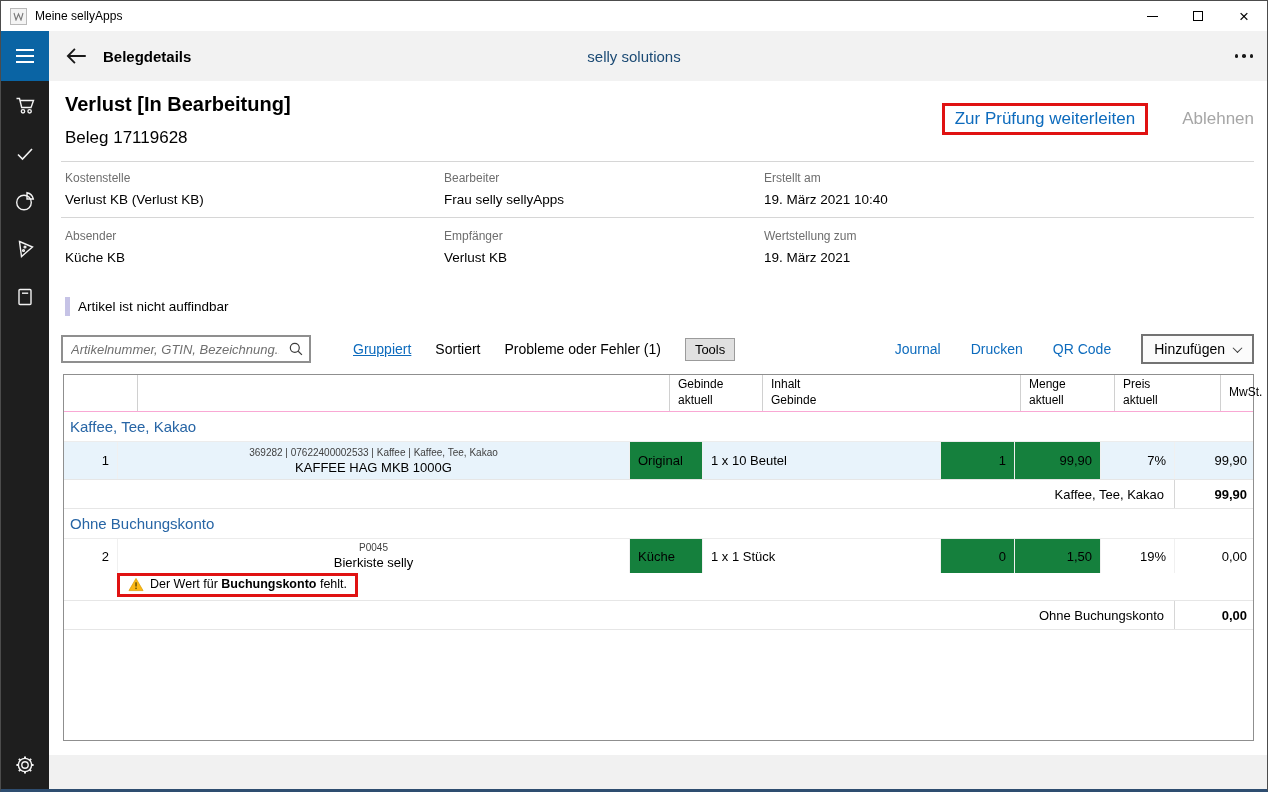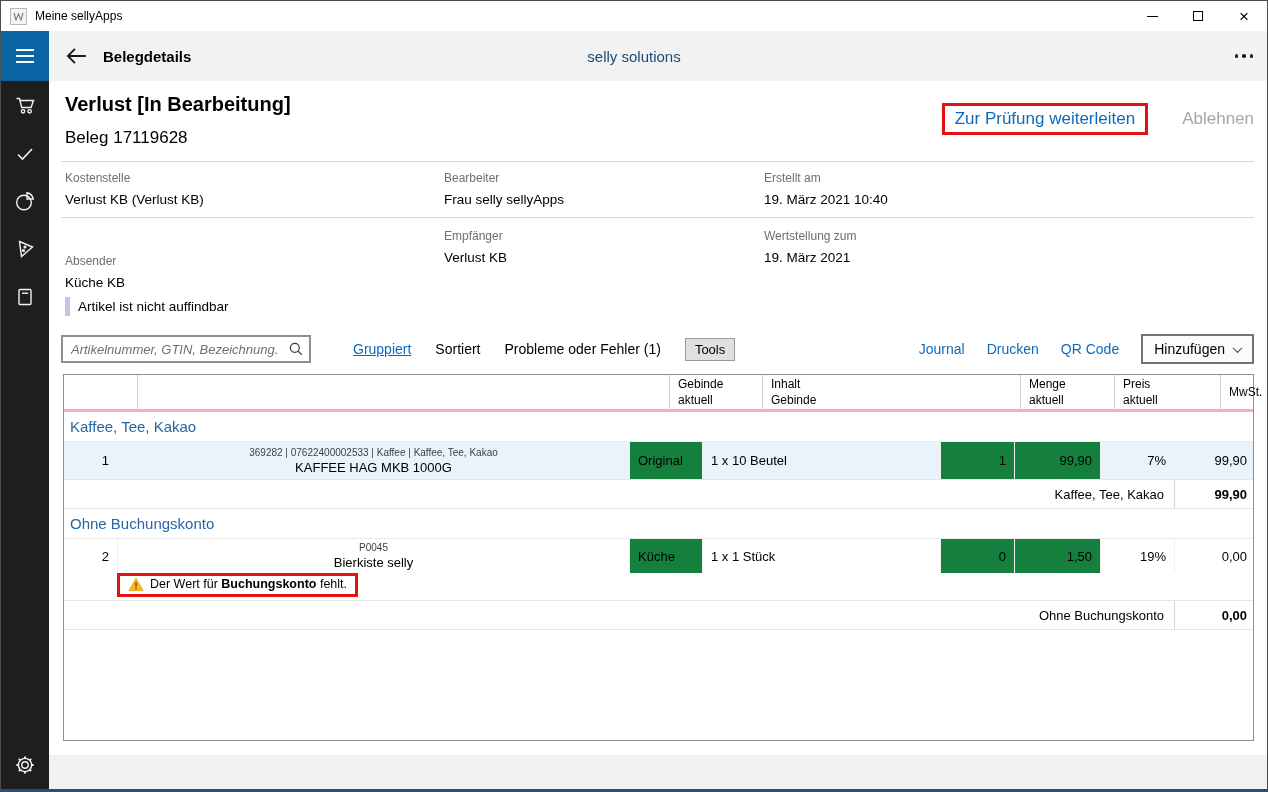--- a/index.html
+++ b/index.html
@@ -54,21 +54,21 @@
 
   .divider { position:absolute; left:12px; right:13px; height:1px; background:#d6d6d6; }
   .div1 { top:80px; } .div2 { top:136px; }
 
   .field { position:absolute; }
   .field .flabel { font-size:12px; color:#6e6e6e; margin-bottom:7px; }
   .field .fvalue { font-size:13.5px; color:#000; }
   .f-kostenstelle { left:16px;  top:90px; }
   .f-bearbeiter   { left:395px; top:90px; }
   .f-erstellt     { left:715px; top:90px; }
-  .f-absender     { left:16px;  top:148px;margin-top:25px; }
+  .f-absender     { left:16px;  top:148px; }
   .f-empfaenger   { left:395px; top:148px; }
   .f-wertstellung { left:715px; top:148px; }
 
   .total { position:absolute; right:13px; top:143px; text-align:right; }
   .total-amount { font-size:26px; font-weight:bold; color:#000; line-height:1.1; }
   .total-sub { font-size:13px; color:#000; margin-top:4px; }
 
   .notice { position:absolute; left:16px; top:216px; display:flex; align-items:center; gap:8px; }
   .notice-bar { width:5px; height:19px; background:#c6c3e6; }
   .notice-text { font-size:13.5px; color:#000; }
@@ -78,32 +78,32 @@
   .search input { width:100%; height:100%; border:2px solid #8f8f8f; padding:0 30px 0 8px;
                   font-family:"Liberation Sans",sans-serif; font-size:13px; color:#000; outline:none; }
   .search input::placeholder { font-style:italic; color:#6f6f6f; }
   .search svg { position:absolute; right:7px; top:6px; }
 
   .filters { position:absolute; left:304px; top:254px; height:28px; display:flex; align-items:center; gap:24px; font-size:14px; }
   .link-grouped { color:#0d6bbd; text-decoration:underline; cursor:pointer; }
   .plain-filter { color:#000; cursor:pointer; }
   .tools-btn { background:#e0e0e0; border:1px solid #9b9b9b; padding:3px 9px; font-size:13px; color:#000; cursor:pointer; }
 
-  .rightlinks { position:absolute; right:13px; top:253px; height:30px; display:flex; align-items:center; gap:22px; font-size:14px; }
+  .rightlinks { position:absolute; right:13px; top:253px; height:30px; display:flex; align-items:center; gap:30px; font-size:14px; }
   .rlink { color:#0d6bbd; cursor:pointer; }
   .add-btn { height:30px; padding:0 11px; border:2px solid #737373; background:#fbfbfb;
              display:flex; align-items:center; gap:9px; font-size:14px; color:#000; cursor:pointer; }
   .chev { width:7px; height:7px; border-right:1.6px solid #3c3c3c; border-bottom:1.6px solid #3c3c3c;
           transform:rotate(45deg) translate(-1px,-1px); display:block; }
 
   
   .postable { position:absolute; left:14px; top:293px; width:1191px; height:367px;
               border:1px solid #8f8f8f; background:#fff; font-size:13px; }
   .trow { display:grid; grid-template-columns:53px 512px 73px 238px 74px 86px 74px 81px; }
-  .thead { height:37px; border-bottom:3px solid #f9a8d4;gap:20px; }
+  .thead { height:37px; border-bottom:1px solid #f9a8d4;gap:20px; }
   .thead .hcell { padding:2px 8px; font-size:12px; color:#000; display:flex; flex-direction:column;
                   justify-content:center; line-height:1.3; border-left:1px solid #d0d0d0; }
   .thead .hcell:first-child { border-left:none; }
 
   .group-row { height:30px; display:flex; align-items:center; padding-left:6px;
                color:#2765a5; font-size:15px; border-bottom:1px solid #ececec; }
 
   .item-row { border-bottom:1px solid #e6e6e6; }
   .item-row .cell { border-left:1px solid #f0f0f0; padding:2px 8px; display:flex; align-items:center; overflow:hidden; }
   .item-row .cell:first-child { border-left:none; }

